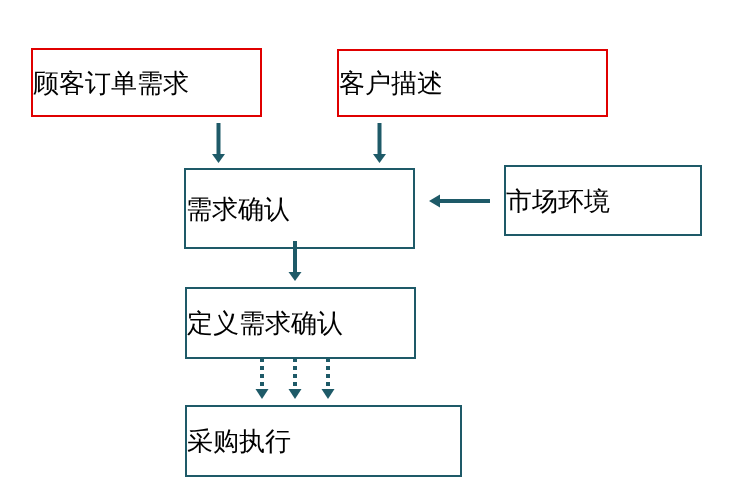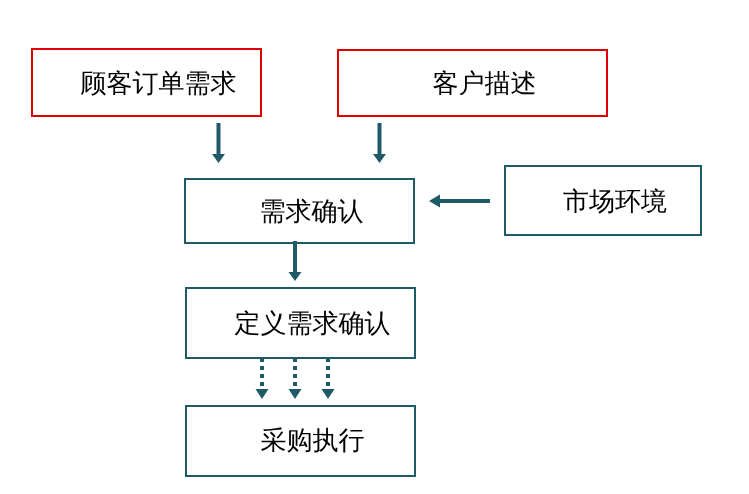--- a/index.html
+++ b/index.html
@@ -12,36 +12,35 @@
   html,body{background:var(--background);}
   body{font-family:"DejaVu Serif","Liberation Serif",serif;}
   .canvas{
     position:relative;
     width:749px;height:494px;
     background:var(--background);
     overflow:hidden;
   }
   .node{
     position:absolute;
-    display:flex;align-items:center;justify-content:center;
+    display:flex;align-items:center;justify-content:flex-start;
     background:var(--background);
     color:var(--text);
     font-size:26px;
     line-height:1;
     white-space:nowrap;
-    padding-left:24px;
   }
   .node-red{border:2px solid var(--red-border);}
   .node-teal{border:2px solid var(--teal);}
   .pos-a{left:31px;top:48px;width:231px;height:69px;}
   .pos-b{left:337px;top:49px;width:271px;height:68px;}
-  .pos-c{left:184px;top:168px;width:231px;height:66px;margin-top:10px;}
+  .pos-c{left:184px;top:168px;width:231px;height:81px;}
   .pos-d{left:504px;top:165px;width:198px;height:71px;}
   .pos-e{left:185px;top:287px;width:231px;height:72px;}
-  .pos-f{left:185px;top:405px;width:231px;height:72px;font-family:Liberation Serif, serif;}
+  .pos-f{left:185px;top:405px;width:277px;height:72px;}
   svg.arrow-layer{position:absolute;left:0;top:0;width:749px;height:494px;pointer-events:none;}
   .arrow-shaft{stroke:var(--teal);stroke-width:4;fill:none;}
   .arrow-shaft-dotted{stroke:var(--teal);stroke-width:4;fill:none;stroke-dasharray:4 4;}
   .arrow-head{fill:var(--teal);stroke:none;}
 </style>
 </head>
 <body>
 
 <div class="canvas">
 

